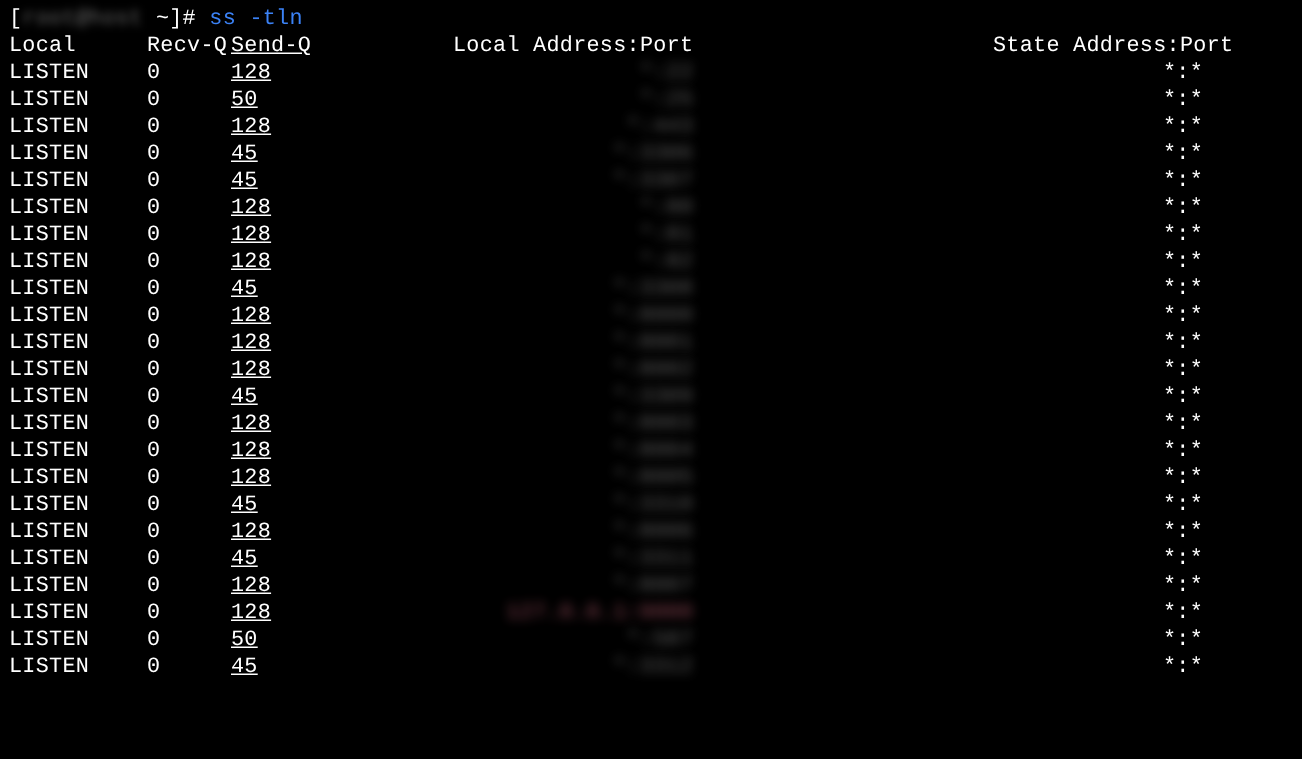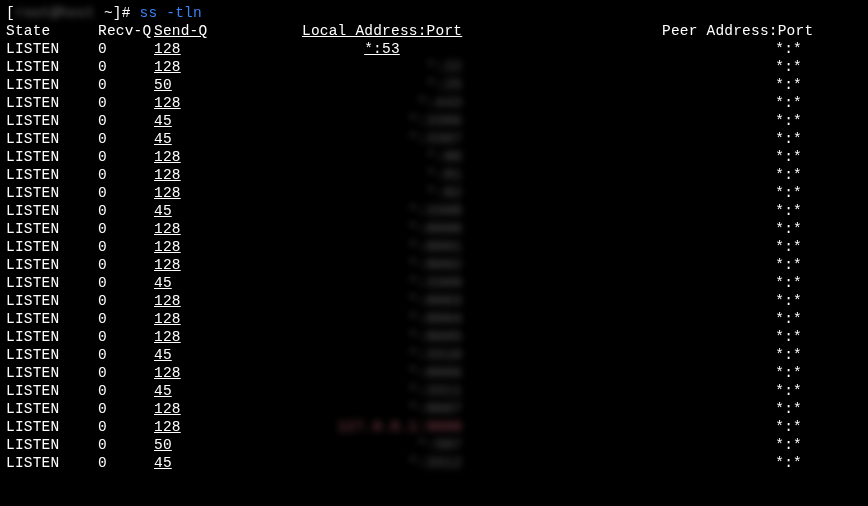--- a/index.html
+++ b/index.html
@@ -57,22 +57,21 @@
     }
     .col-sendq {
       display: inline-block;
       width: 148px;
       text-align: left;
       text-decoration: underline;
     }
     .col-local {
       display: inline-block;
       width: 160px;
-      text-align: center;
-      text-decoration: underline;
+      text-align: left;
     }
     .col-local-blur {
       display: inline-block;
       width: 160px;
       text-align: right;
     }
     .col-gap {
       display: inline-block;
       width: 200px;
     }
@@ -80,24 +79,23 @@
       display: inline-block;
       width: 140px;
       text-align: right;
     }
   </style>
 </head>
 <body>
 
 <div class="prompt-line"><span>[</span><span class="prompt-host">root@host</span><span> </span><span>~</span><span class="prompt-symbol">]#</span><span> </span><span class="prompt-command">ss -tln</span></div>
 
-<div class="header-row"><span class="col-state">State</span><span class="col-recvq">Recv-Q</span><span class="col-sendq">Send-Q</span><span class="col-local">Local Address:Port</span><span class="col-gap"></span><span class="col-peer">Peer Address:Port</span></div>
+<div class="header-row"><span class="col-state">Local</span><span class="col-recvq">Recv-Q</span><span class="col-sendq">Send-Q</span><span class="col-local">Local Address:Port</span><span class="col-gap"></span><span class="col-peer">State Address:Port</span></div>
 
 <div id="rows-container">
-    <div class="data-row"><span class="col-state">LISTEN</span><span class="col-recvq">0</span><span class="col-sendq">128</span><span class="col-local">*:53</span><span class="col-gap"></span><span class="col-peer">*:*</span></div>
     <div class="data-row"><span class="col-state">LISTEN</span><span class="col-recvq">0</span><span class="col-sendq">128</span><span class="col-local-blur"><span class="blurred">*:22</span></span><span class="col-gap"></span><span class="col-peer">*:*</span></div>
     <div class="data-row"><span class="col-state">LISTEN</span><span class="col-recvq">0</span><span class="col-sendq">50</span><span class="col-local-blur"><span class="blurred">*:25</span></span><span class="col-gap"></span><span class="col-peer">*:*</span></div>
     <div class="data-row"><span class="col-state">LISTEN</span><span class="col-recvq">0</span><span class="col-sendq">128</span><span class="col-local-blur"><span class="blurred">*:443</span></span><span class="col-gap"></span><span class="col-peer">*:*</span></div>
     <div class="data-row"><span class="col-state">LISTEN</span><span class="col-recvq">0</span><span class="col-sendq">45</span><span class="col-local-blur"><span class="blurred">*:3306</span></span><span class="col-gap"></span><span class="col-peer">*:*</span></div>
     <div class="data-row"><span class="col-state">LISTEN</span><span class="col-recvq">0</span><span class="col-sendq">45</span><span class="col-local-blur"><span class="blurred">*:3307</span></span><span class="col-gap"></span><span class="col-peer">*:*</span></div>
     <div class="data-row"><span class="col-state">LISTEN</span><span class="col-recvq">0</span><span class="col-sendq">128</span><span class="col-local-blur"><span class="blurred">*:80</span></span><span class="col-gap"></span><span class="col-peer">*:*</span></div>
     <div class="data-row"><span class="col-state">LISTEN</span><span class="col-recvq">0</span><span class="col-sendq">128</span><span class="col-local-blur"><span class="blurred">*:81</span></span><span class="col-gap"></span><span class="col-peer">*:*</span></div>
     <div class="data-row"><span class="col-state">LISTEN</span><span class="col-recvq">0</span><span class="col-sendq">128</span><span class="col-local-blur"><span class="blurred">*:82</span></span><span class="col-gap"></span><span class="col-peer">*:*</span></div>
     <div class="data-row"><span class="col-state">LISTEN</span><span class="col-recvq">0</span><span class="col-sendq">45</span><span class="col-local-blur"><span class="blurred">*:3308</span></span><span class="col-gap"></span><span class="col-peer">*:*</span></div>
     <div class="data-row"><span class="col-state">LISTEN</span><span class="col-recvq">0</span><span class="col-sendq">128</span><span class="col-local-blur"><span class="blurred">*:8000</span></span><span class="col-gap"></span><span class="col-peer">*:*</span></div>

